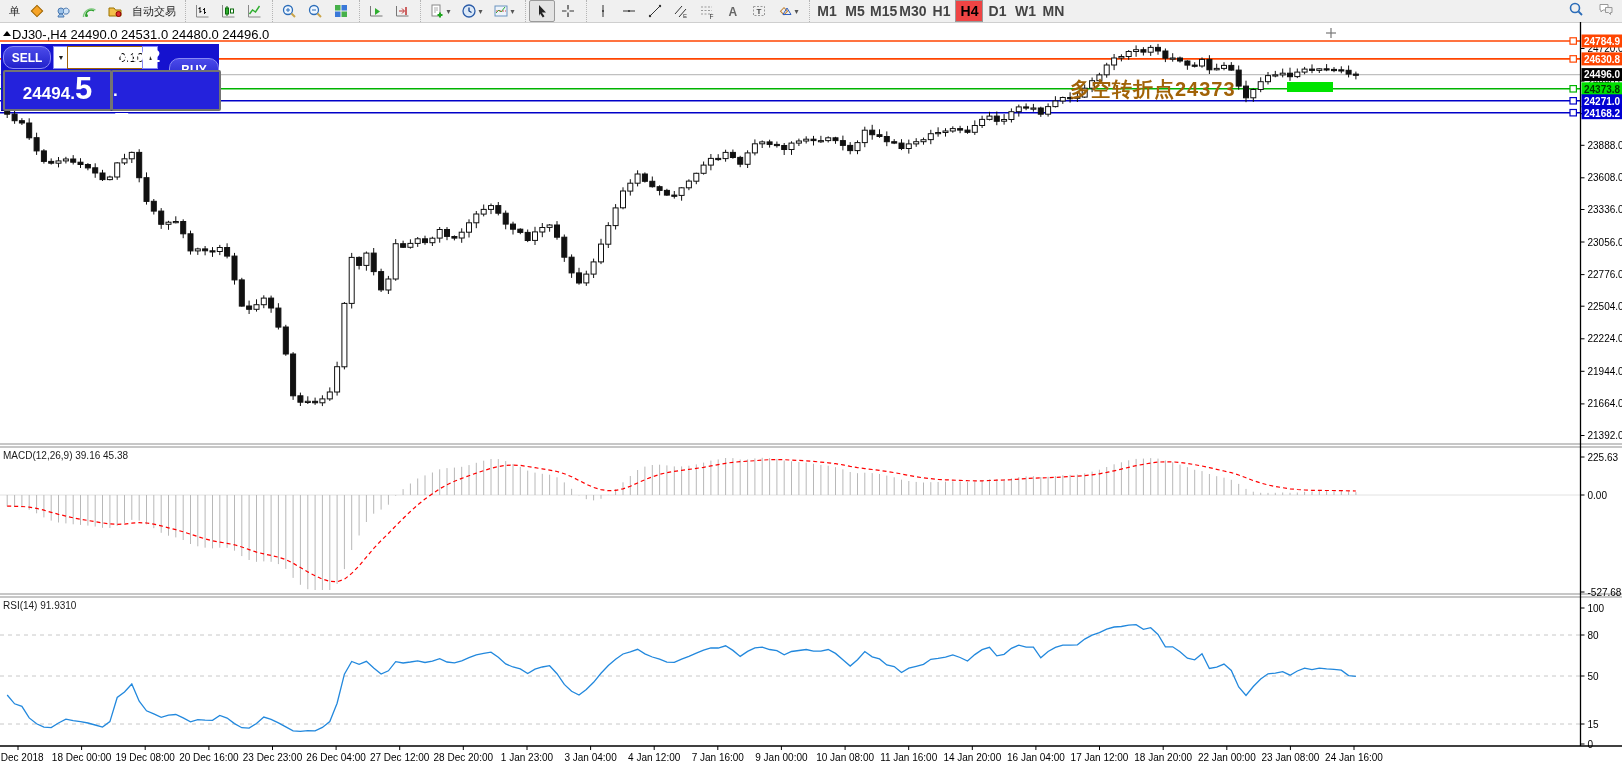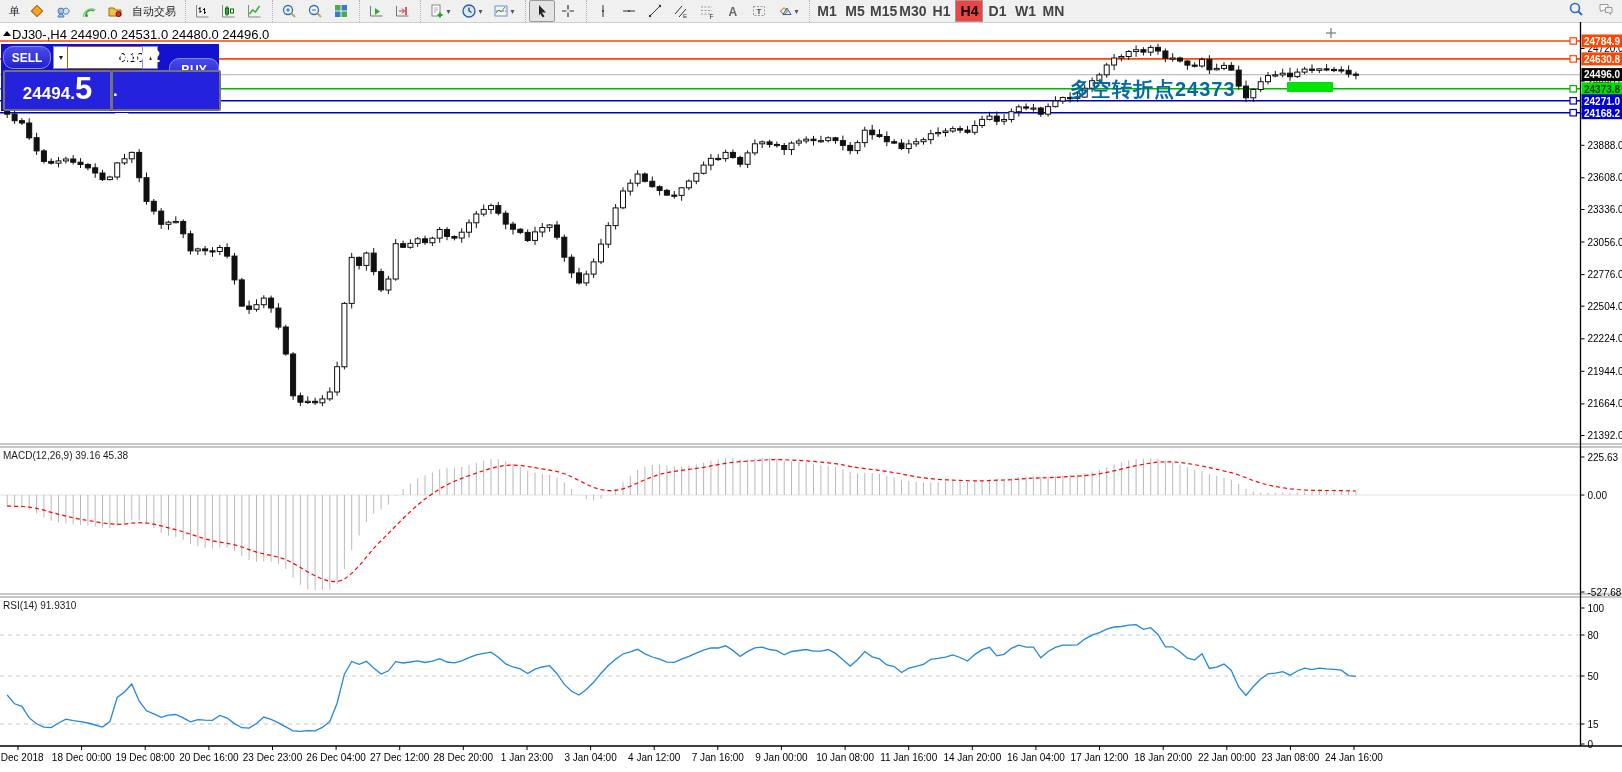--- a/index.html
+++ b/index.html
@@ -28,21 +28,21 @@
     border-radius:10px;color:#fff;font-size:12px;font-weight:bold;display:flex;align-items:center;justify-content:center;}
   .tp-stepbtn{position:absolute;width:14px;height:21px;background:#fff;border:1px solid #8a8af4;
     font-size:7px;color:#222;display:flex;align-items:center;justify-content:center;}
   .tp-input{position:absolute;left:66px;top:1px;width:74px;height:19px;border:1px solid #a16207;
     font-size:13px;text-align:right;padding-right:4px;font-family:"Liberation Sans",sans-serif;}
   .tp-price{position:absolute;top:26px;height:37px;background:#2422dc;border:2px solid #737373;border-radius:2px;
     color:#fff;display:flex;align-items:baseline;justify-content:center;}
   .tp-price .sm{font-size:17px;font-weight:bold;line-height:34px;}
   .tp-price .lg{font-size:31px;font-weight:bold;line-height:34px;}
   .ind-label{position:absolute;left:3px;font-size:10px;color:#1a1a1a;z-index:4;}
-  .annotation{position:absolute;left:1070px;top:76px;font-size:20px;font-weight:bold;color:#0369a1;
+  .annotation{position:absolute;left:1070px;top:76px;font-size:20px;font-weight:bold;color:#a16207;
     z-index:4;letter-spacing:1px;white-space:nowrap;}
 </style>
 </head>
 <body>
 
 <div class="toolbar" id="toolbar">
     <div class="tgroup">
       <div class="ttext">单</div>
       <div class="tbtn">
         <svg width="16" height="16" viewBox="0 0 16 16">

